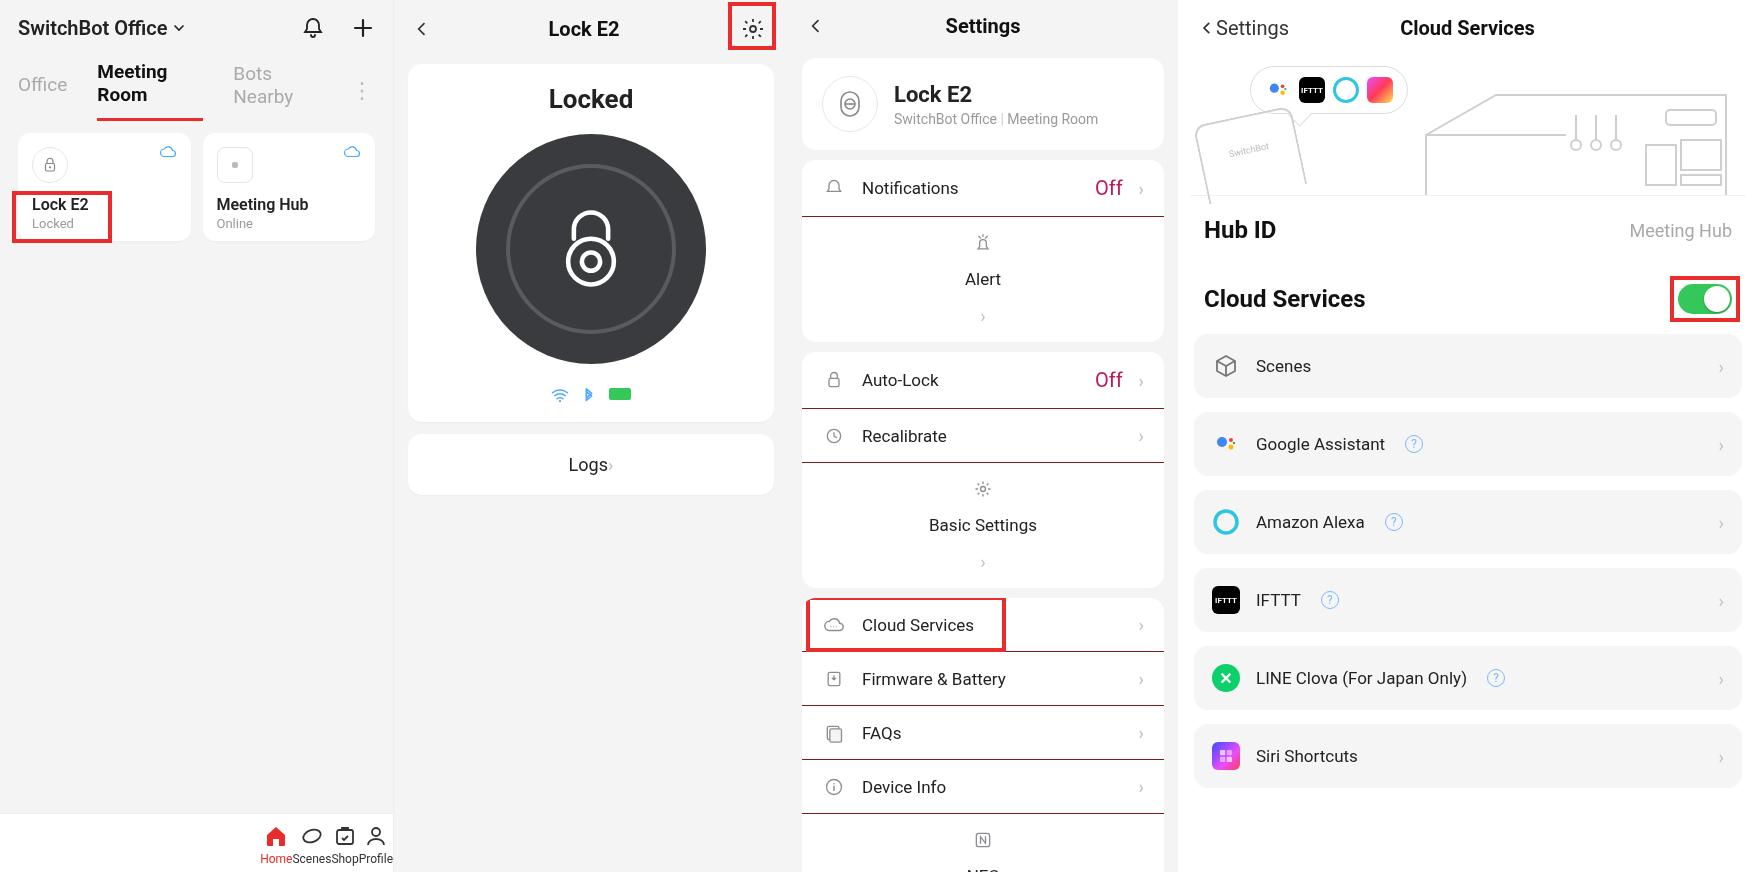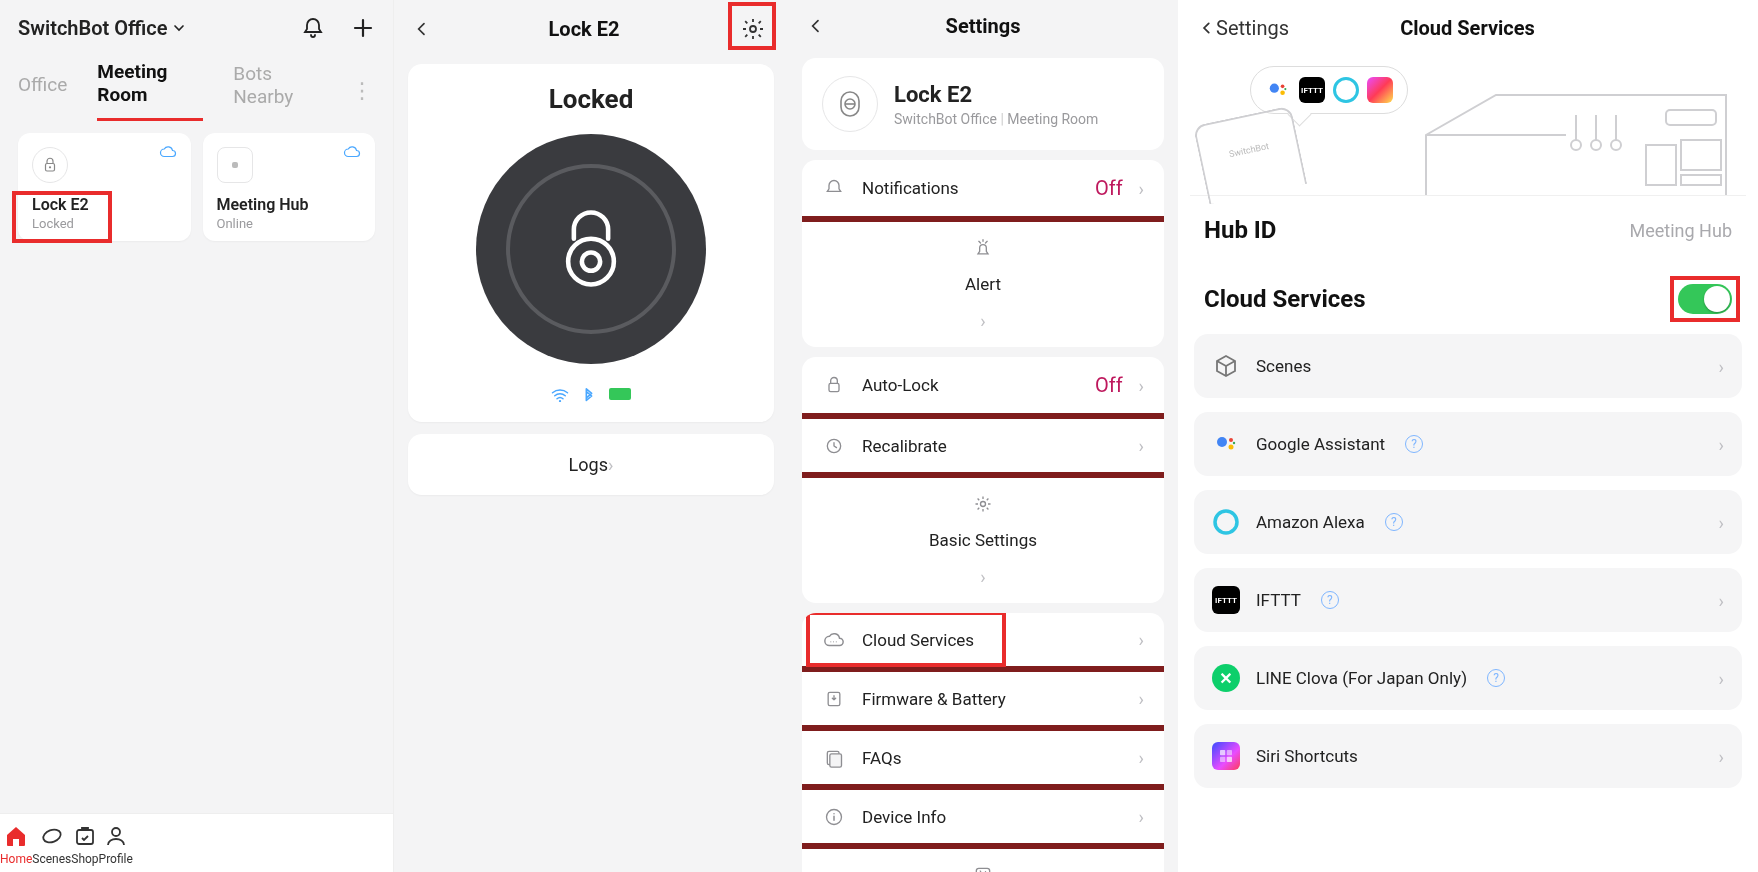--- a/index.html
+++ b/index.html
@@ -21,21 +21,21 @@
   .c1-cards { display:flex; gap:12px; padding: 12px 18px; }
   .card { background:#fff; border-radius:12px; width:176px; height:108px; padding:14px 14px 10px 14px; position:relative; box-shadow:0 1px 2px rgba(0,0,0,0.04);}
   .card .cloud { position:absolute; top:12px; right:14px; color:#49a7ff; font-size:16px;}
   .card .cicon { width:36px; height:36px; border:1px solid #e6e6e7; border-radius:50%; display:flex; align-items:center; justify-content:center; color:#888; font-size:18px; }
   .card .sqicon { width:36px; height:36px; border:1px solid #e6e6e7; border-radius:8px; display:flex; align-items:center; justify-content:center; color:#888;}
   .card .dotin { width:6px; height:6px; background:#bbb; border-radius:2px;}
   .card .ctitle { font-size:16px; font-weight:600; color:#222; margin-top:12px;}
   .card .cstatus { font-size:13px; color:#9a9a9d; margin-top:2px;}
   .red-box { border:4px solid #e92c2c; position:absolute; pointer-events:none; }
 
-  .c1-bottom { margin-top:auto; background:#fff; display:flex; justify-content:flex-start; padding:10px 0 6px 0; border-top:1px solid #eee;}
+  .c1-bottom { margin-top:auto; background:#fff; display:flex; justify-content:flex-end; padding:10px 0 6px 0; border-top:1px solid #eee;}
   .navitem { display:flex; flex-direction:column; align-items:center; gap:4px; color:#333; font-size:12px;}
   .navitem.active { color:#e92c2c; }
   .navitem .nicon { font-size:22px; }
 
   
   .hdr { display:flex; align-items:center; justify-content:space-between; padding:14px 20px; background:#f4f4f5;}
   .hdr .back { font-size:22px; color:#333; }
   .hdr .title { font-size:20px; font-weight:700; color:#111;}
   .hdr .gear-wrap { position:relative; width:30px; height:30px; display:flex; align-items:center; justify-content:center;}
   .c2-body { background:#fff; margin:6px 14px; border-radius:14px; padding:20px 0 18px 0; text-align:center; box-shadow:0 1px 2px rgba(0,0,0,0.04);}
@@ -49,21 +49,21 @@
   .c2-logs { background:#fff; margin:12px 14px; border-radius:14px; padding:20px 22px; display:flex; justify-content:center; align-items:center; box-shadow:0 1px 2px rgba(0,0,0,0.04);}
   .c2-logs .lbl { font-size:18px; color:#222;}
   .chev { color:#c0c0c4; font-size:18px;}
 
   
   .c3-devhdr { background:#fff; margin:6px 14px; border-radius:14px; padding:18px 20px; display:flex; gap:16px; align-items:center;}
   .c3-devicon { width:56px; height:56px; border:1px solid #e6e6e7; border-radius:50%; display:flex; align-items:center; justify-content:center;}
   .c3-devname { font-size:22px; font-weight:700; color:#222;}
   .c3-devloc { font-size:14px; color:#9a9a9d; margin-top:4px;}
   .c3-group { background:#fff; margin:10px 14px; border-radius:14px; overflow:hidden;}
-  .row { display:flex; align-items:center; padding:16px 20px; gap:16px; border-bottom:6px solid #7f1d1d;}
+  .row { display:flex; align-items:center; padding:16px 20px; gap:16px; border-bottom:1px solid #7f1d1d;}
   .row:last-child { border-bottom:none;flex-direction:column;}
   .row .ricon { width:24px; color:#8e8e92; display:flex; align-items:center; justify-content:center;}
   .row .rlabel { font-size:17px; color:#222; flex:1;}
   .row .rval { font-size:20px; color:#be185d;}
   .c3-group .highlight { position:relative; }
 
   
   .c4-hdr { display:flex; align-items:center; gap:8px; padding:16px 22px; }
   .c4-hdr .backlink { font-size:20px; color:#333; display:flex; align-items:center; gap:2px;}
   .c4-hdr .title { font-size:20px; font-weight:700; color:#111; margin:0 auto;}

